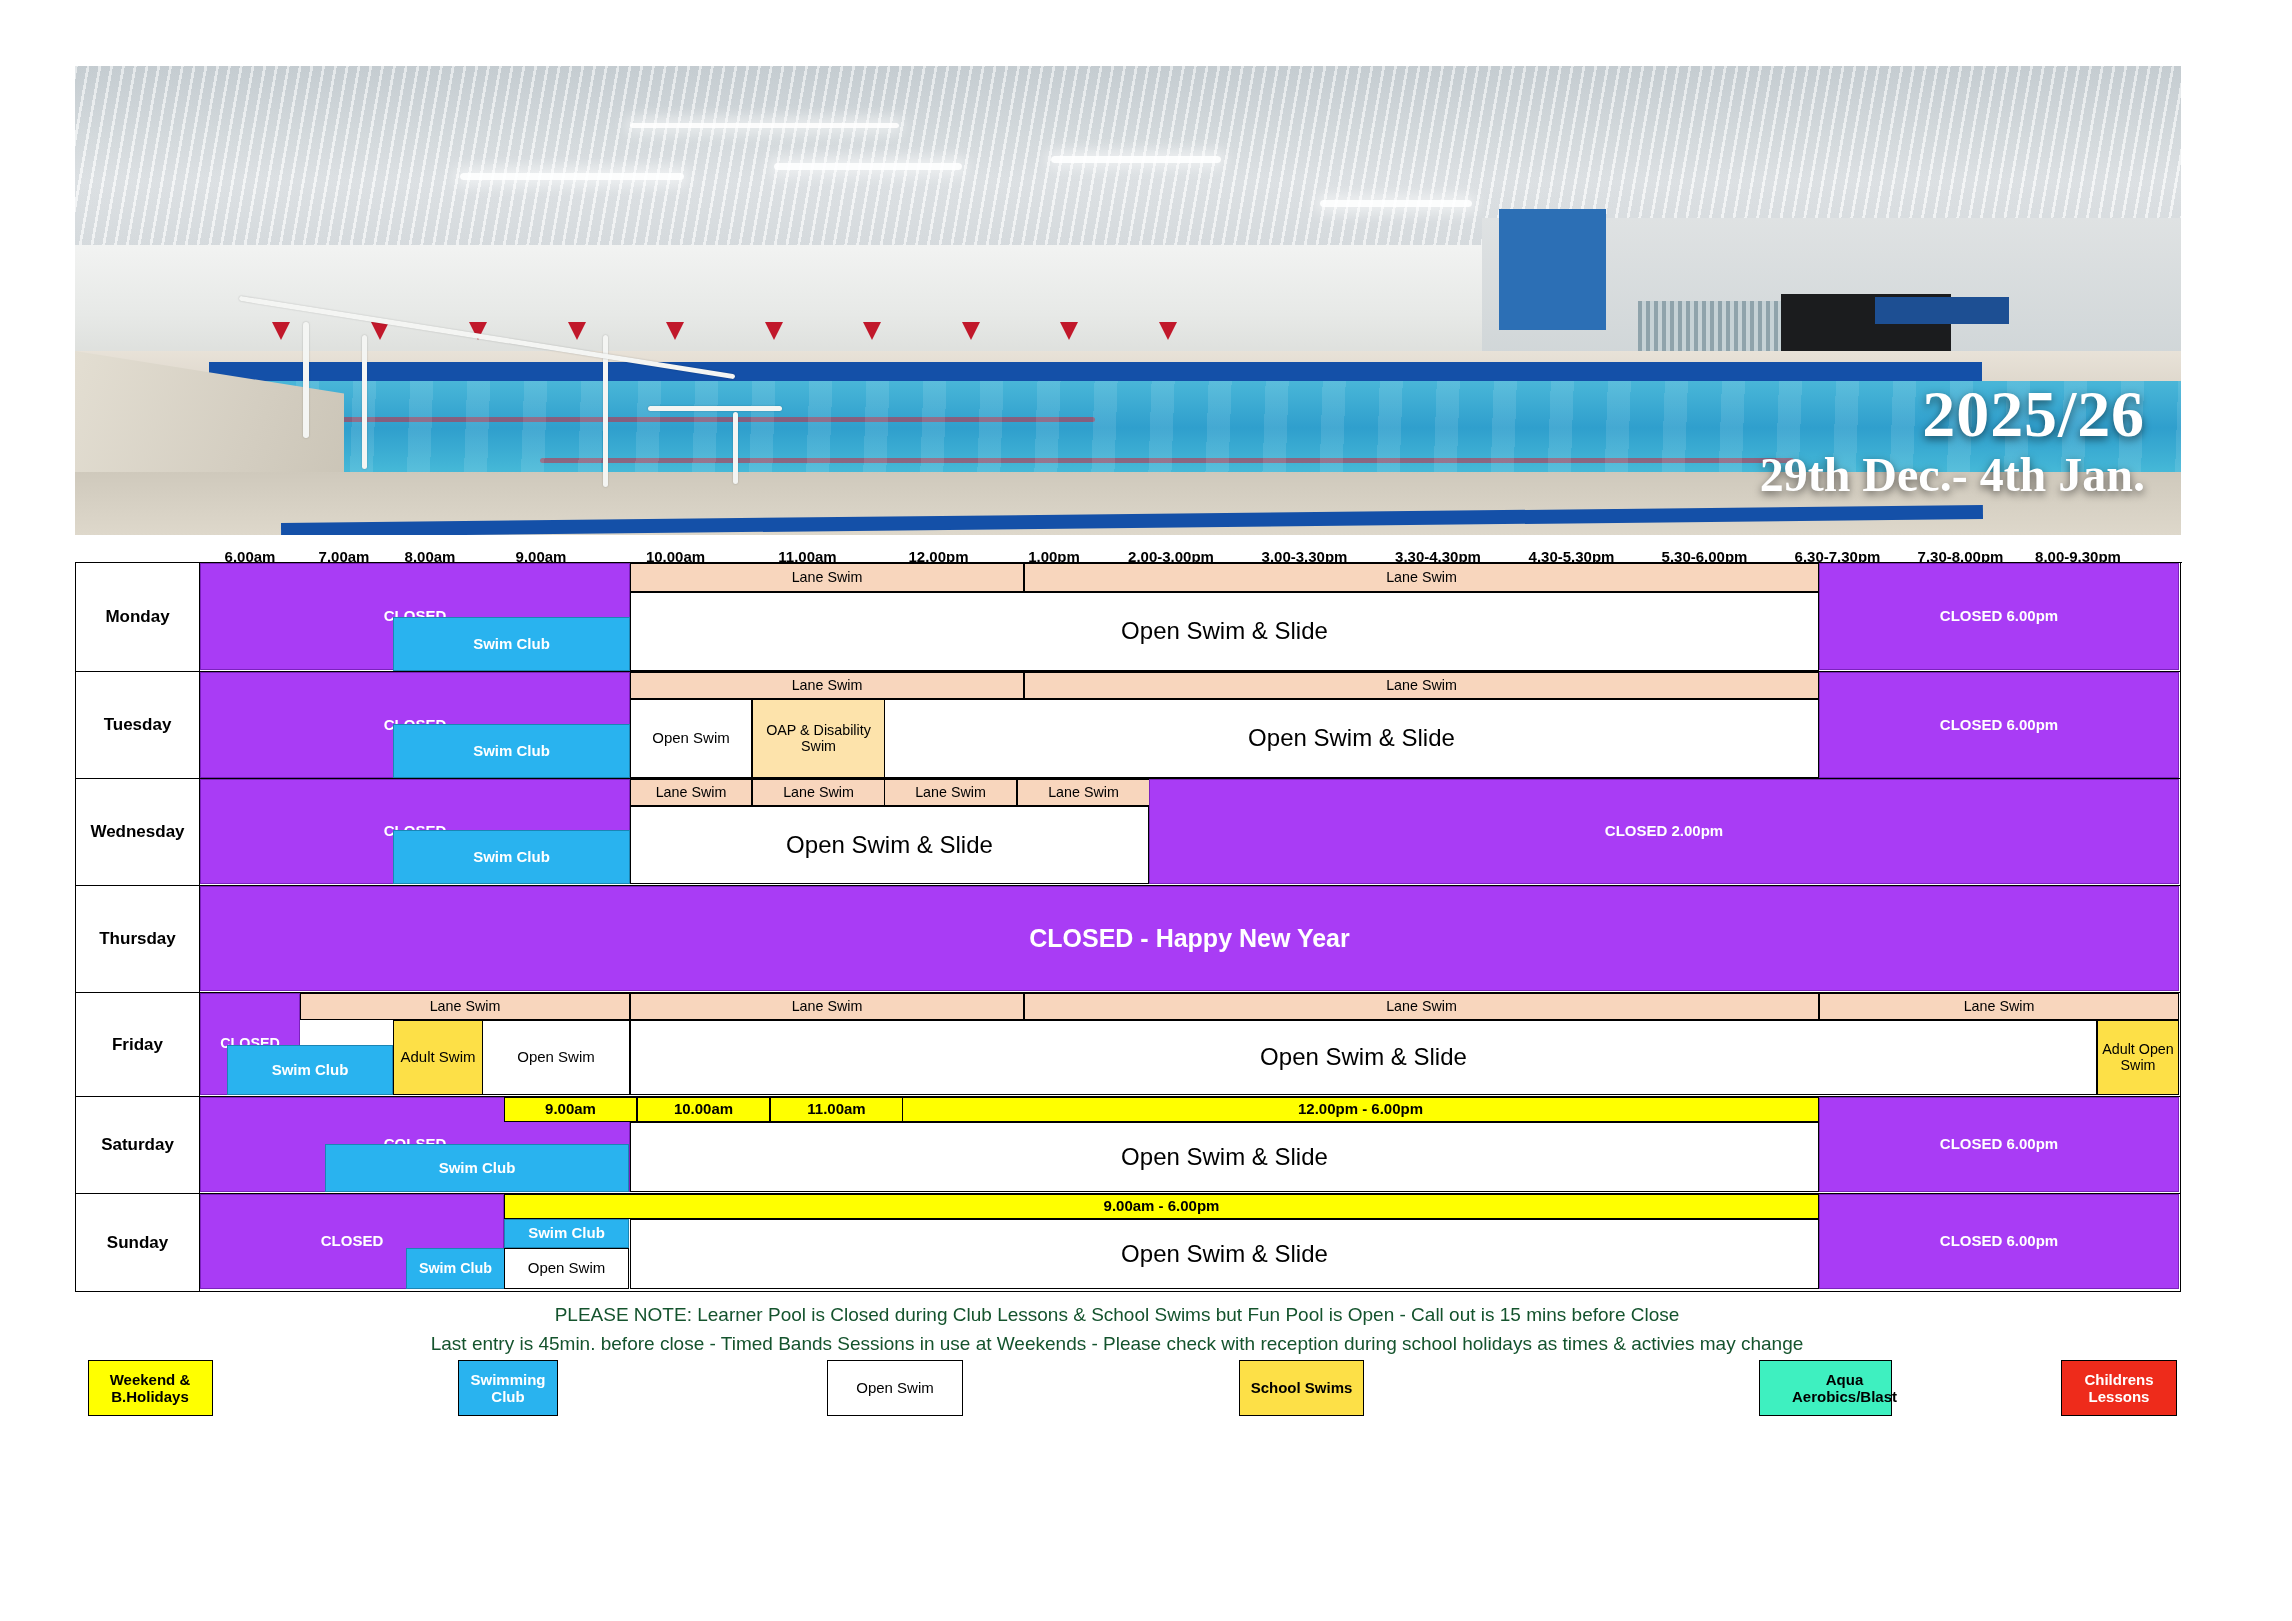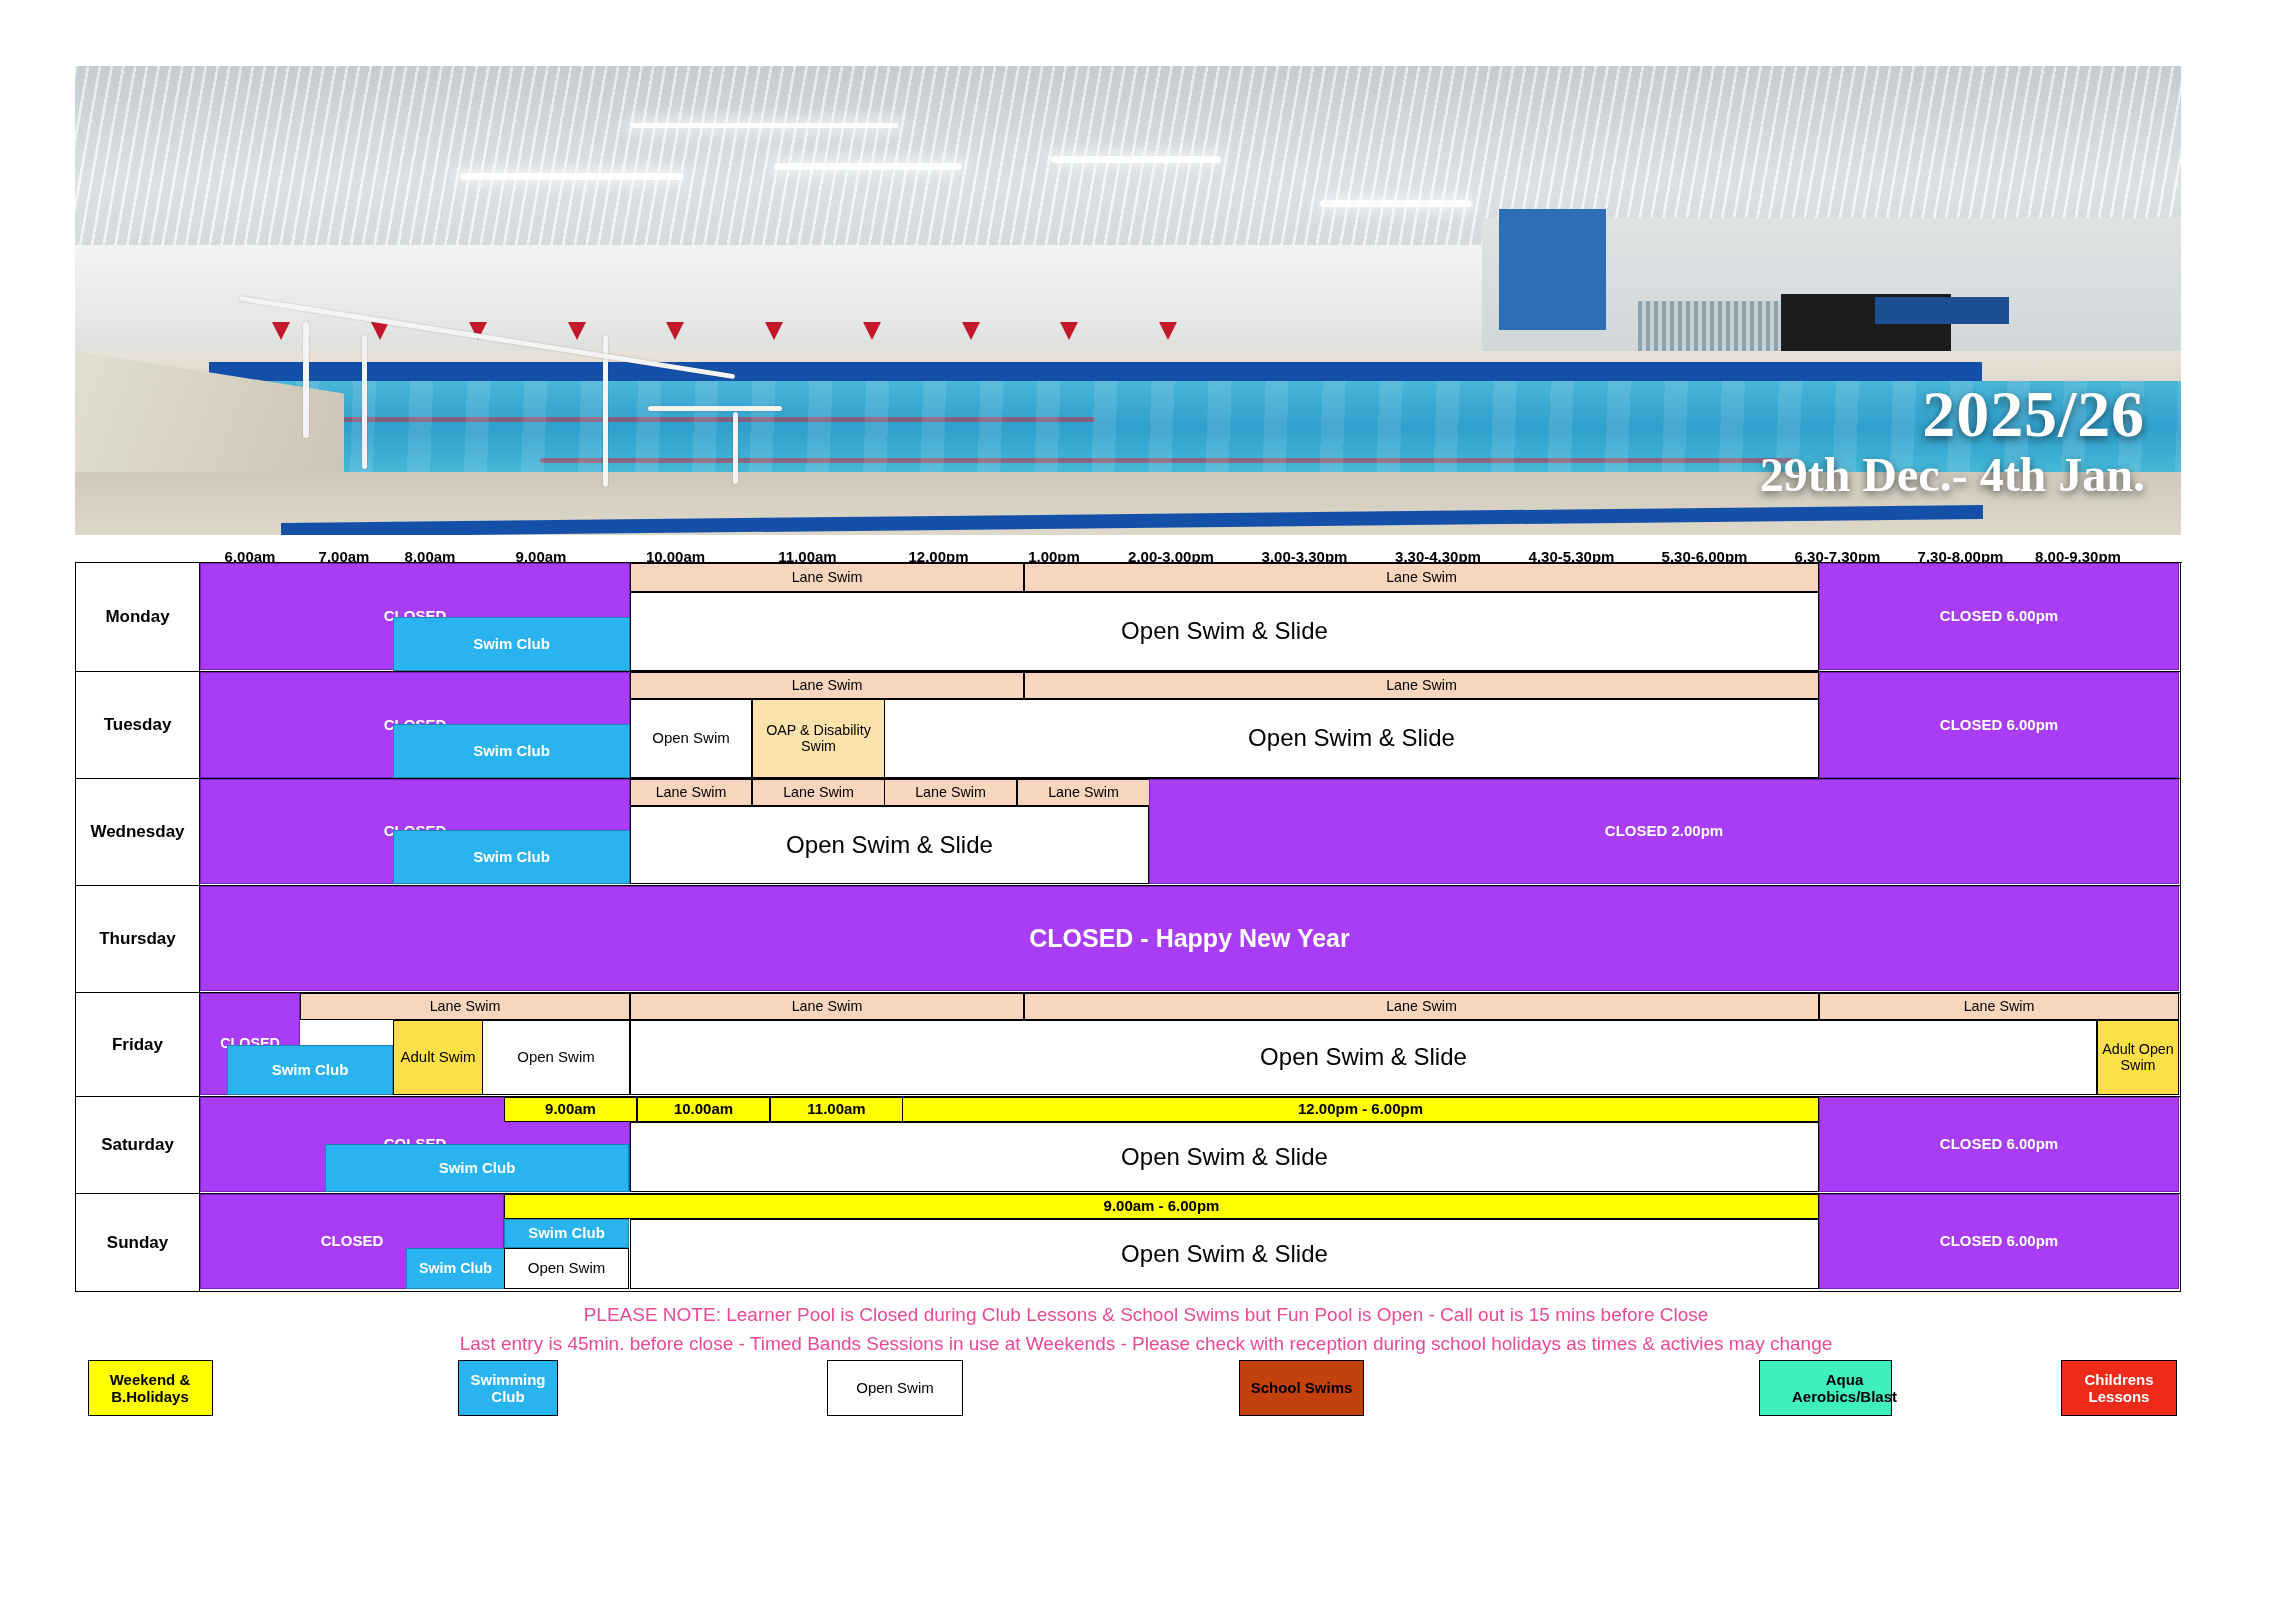--- a/index.html
+++ b/index.html
@@ -153,37 +153,37 @@
   .b-oap{ background:#fde3ab; color:#000; border:0.9px solid #000; font-size:14.3px; }
   .b-adult{ background:#fde047; color:#000; border:0.9px solid #000; font-size:15px; }
   .b-weekend{ background:#ffff00; color:#000; border:0.9px solid #000; font-weight:bold; font-size:15px; }
   .b-nyclosed{
     background:#a93cf5; color:#ffffff; font-weight:bold; font-size:25px;
     border:0.9px solid #7b22bd;
   }
 
   
   .notes{
-    position:absolute; left:93px; top:1300px; width:2106px; text-align:center;
-    font-size:19px; color:#ec4899; line-height:1.55;
+    position:absolute; left:64px; top:1300px; width:2106px; text-align:center;
+    font-size:19px; color:#14532d; line-height:1.55;
   }
 
   
   .legend{
     position:absolute; left:75px; top:1360px; width:2106px; height:57px;
   }
   .lg{
     position:absolute; top:0; height:56px;
     display:flex; align-items:center; justify-content:center; text-align:center;
     font-size:15px; font-weight:bold; line-height:1.15; border:1.3px solid #000;
   }
   .lg-weekend{ background:#ffff00; color:#000; }
   .lg-club{ background:#29b3ef; color:#ffffff; }
   .lg-open{ background:#ffffff; color:#000; font-weight:normal; }
-  .lg-school{ background:#c2410c; color:#000; }
+  .lg-school{ background:#fde047; color:#000; }
   .lg-aqua{ background:#3ef0c0; color:#000;padding-left:38px; }
   .lg-child{ background:#ee2b1b; color:#ffffff; }
 
   
   .footer{
     position:absolute; left:75px; top:1433px; width:2106px; height:32px;
     font-size:19px; font-weight:bold; color:#000;
   }
   .footer .tel{ position:absolute; left:81px; top:0; font-style:italic; }
   .footer .addr{ position:absolute; left:0; right:0; text-align:center; top:0; }

